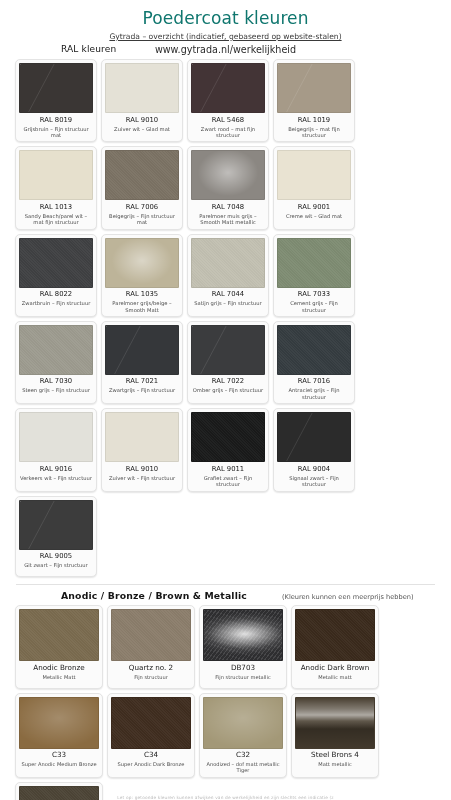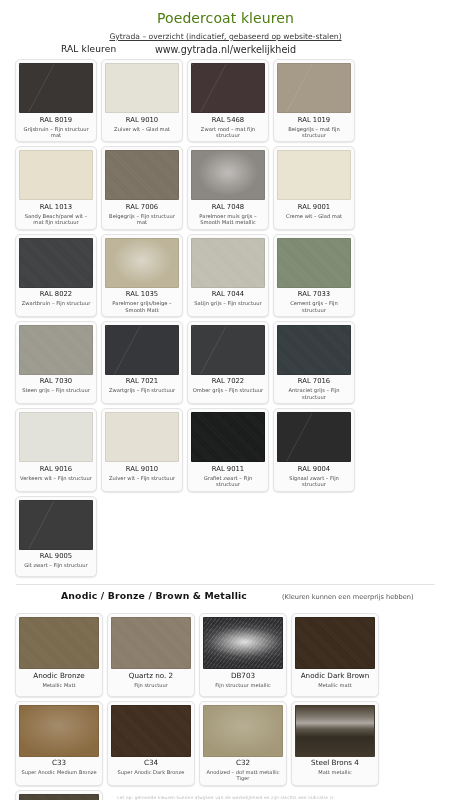--- a/index.html
+++ b/index.html
@@ -12,24 +12,24 @@
   body {
     font-family: "DejaVu Sans", "Liberation Sans", sans-serif;
     color: #1c1c1c;
     -webkit-font-smoothing: antialiased;
   }
   .page { width: 451px; height: 800px; position: relative; padding: 0 10px; }
 
   
   .doc-title {
     text-align: center;
-    font-size: 14px;
+    font-size: 17px;
     font-weight: 400;
     letter-spacing: .1px;
-    color: #4d7c0f;
+    color: #0f766e;
     margin: 8px 0 0 0;
     line-height: 20px;
   }
   .doc-sub {
     text-align: center;
     font-size: 7.6px;
     color: #3a3a3a;
     margin: 4px 0 0 0;
     line-height: 10px;
     text-decoration: underline;
@@ -42,21 +42,21 @@
     line-height: 12px;
   }
 
   
   .section-head {
     display: flex;
     align-items: baseline;
     gap: 6px;
     padding-left: 6px;
     margin-top: 2px;
-    margin-bottom: 12px;
+    margin-bottom: 4px;
   }
   .section-title {
     font-size: 9.3px;
     font-weight: 700;
     color: #151515;
     letter-spacing: .15px;
     padding-left: 45px;
   }
   .section-note {
     font-size: 6.6px;

